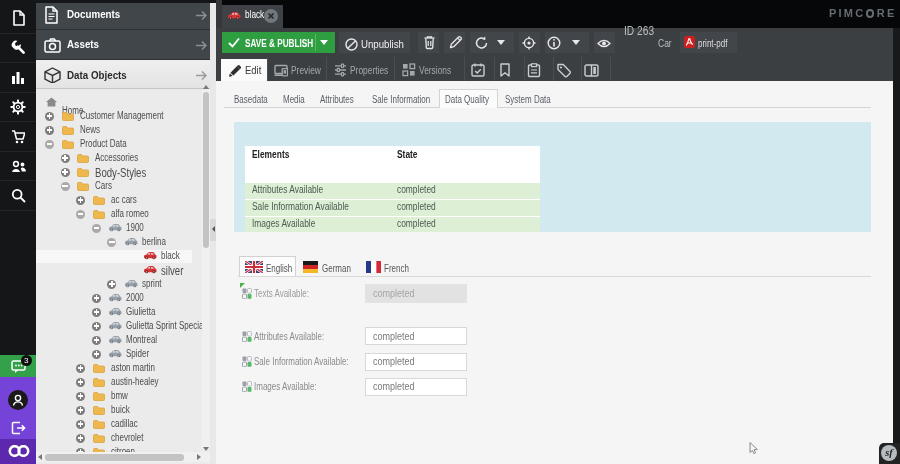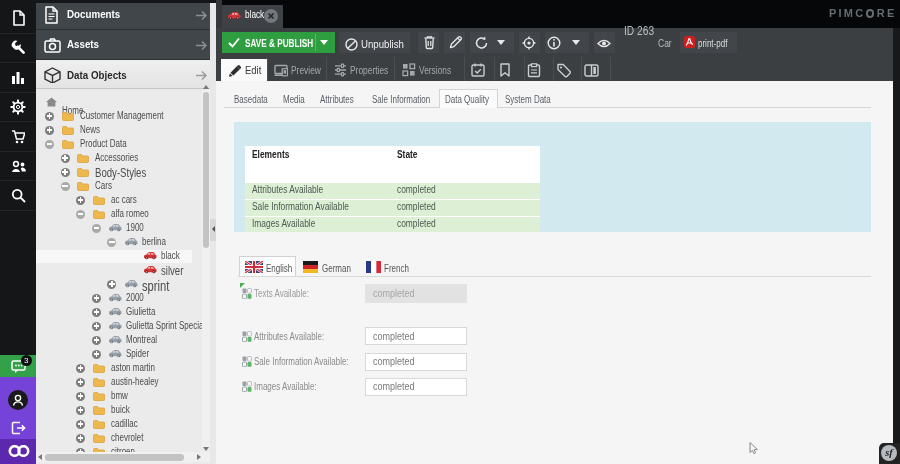--- a/index.html
+++ b/index.html
@@ -221,21 +221,21 @@
 <div class="a" style="left:73.1px;top:194.3px;width:5.6px;height:1.4px;background:#fff"></div>
 <div class="a" style="left:75.2px;top:192.2px;width:1.4px;height:5.6px;background:#fff"></div>
 <div class="a" style="left:87.9px;top:190px;width:14px;height:9px;line-height:0"><svg width="14" height="9" viewBox="0 0 14 9" style="">
             <path d="M1 5.5 C1 4.3 2 3.8 3.5 3.6 L5 1.8 C5.3 1.3 6 1 7 1 h2 c1 0 1.8 .4 2.2 1 l1 1.6 c.8 .2 1.3 .8 1.3 1.7 V6.5 a.7 .7 0 0 1-.7 .7 H1.7 A.7 .7 0 0 1 1 6.5 z" fill="#98a1ab"></path>
             <path d="M5.6 2.2 h1.6 v1.4 h-2.6 z M8 2.2 h1.4 c.5 0 .8 .2 1 .5 l.6 .9 H8 z" fill="#e8edf2"></path>
             <circle cx="3.6" cy="6.8" r="1.5" fill="#6d767f"></circle>
             <circle cx="10.8" cy="6.8" r="1.5" fill="#6d767f"></circle>
             <circle cx="3.6" cy="6.8" r="0.6" fill="#dfe3e8"></circle>
             <circle cx="10.8" cy="6.8" r="0.6" fill="#dfe3e8"></circle>
           </svg></div>
-<div class="a" style="left:105.9px;top:189px;white-space:nowrap;font-size:14px;color:#4c4c4c"><span style="display:inline-block;transform:scaleX(0.8);transform-origin:0 50%;white-space:nowrap">sprint</span></div>
+<div class="a" style="left:105.9px;top:189px;white-space:nowrap;font-size:10px;color:#4c4c4c"><span style="display:inline-block;transform:scaleX(0.8);transform-origin:0 50%;white-space:nowrap">sprint</span></div>
 <div class="a" style="left:55.8px;top:204.5px;width:9px;height:9px;border-radius:50%;background:#7d7d7d"></div>
 <div class="a" style="left:57.5px;top:208.3px;width:5.6px;height:1.4px;background:#fff"></div>
 <div class="a" style="left:59.6px;top:206.2px;width:1.4px;height:5.6px;background:#fff"></div>
 <div class="a" style="left:72.3px;top:204px;width:14px;height:9px;line-height:0"><svg width="14" height="9" viewBox="0 0 14 9" style="">
             <path d="M1 5.5 C1 4.3 2 3.8 3.5 3.6 L5 1.8 C5.3 1.3 6 1 7 1 h2 c1 0 1.8 .4 2.2 1 l1 1.6 c.8 .2 1.3 .8 1.3 1.7 V6.5 a.7 .7 0 0 1-.7 .7 H1.7 A.7 .7 0 0 1 1 6.5 z" fill="#98a1ab"></path>
             <path d="M5.6 2.2 h1.6 v1.4 h-2.6 z M8 2.2 h1.4 c.5 0 .8 .2 1 .5 l.6 .9 H8 z" fill="#e8edf2"></path>
             <circle cx="3.6" cy="6.8" r="1.5" fill="#6d767f"></circle>
             <circle cx="10.8" cy="6.8" r="1.5" fill="#6d767f"></circle>
             <circle cx="3.6" cy="6.8" r="0.6" fill="#dfe3e8"></circle>
             <circle cx="10.8" cy="6.8" r="0.6" fill="#dfe3e8"></circle>

